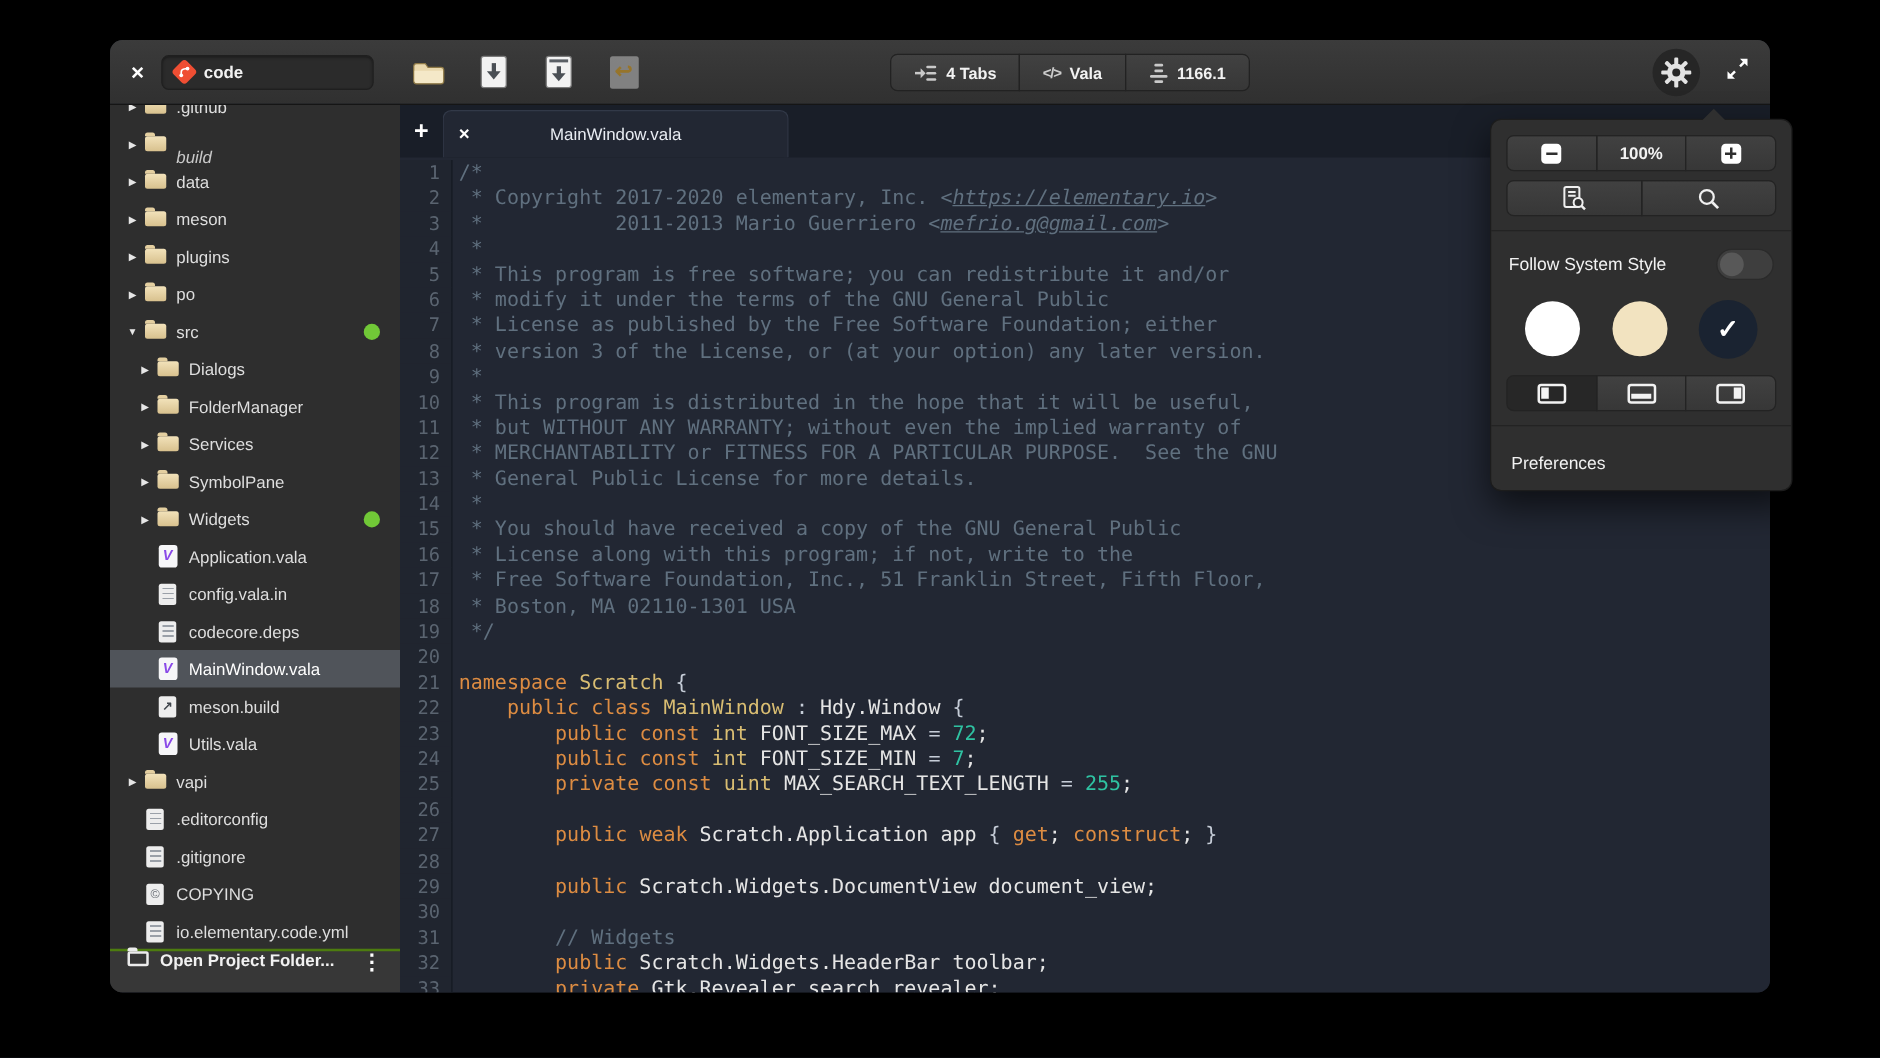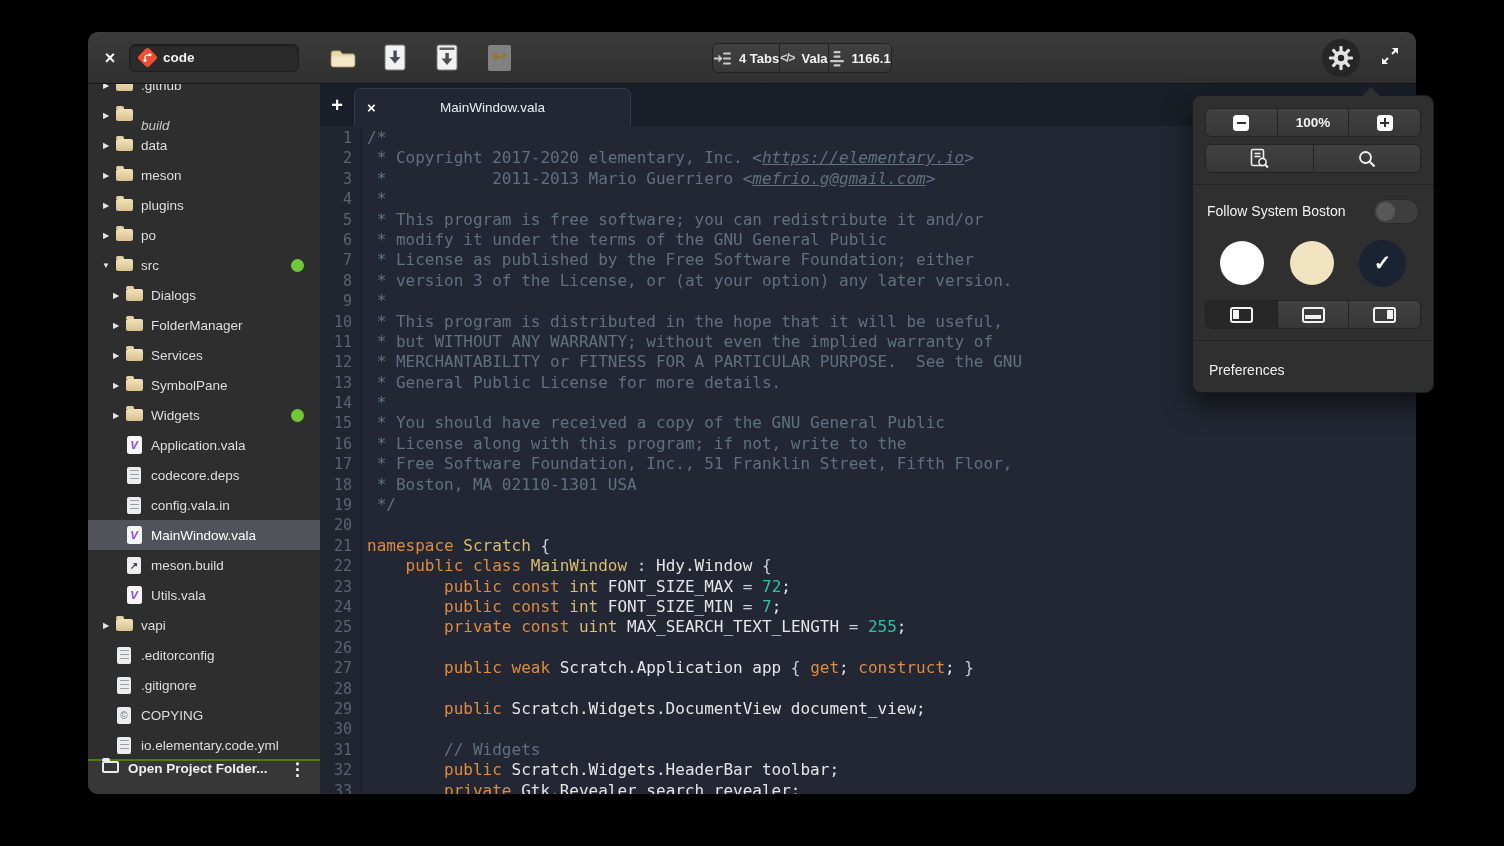--- a/index.html
+++ b/index.html
@@ -28,21 +28,21 @@
   .hb-toolbar { display:flex; align-items:center; gap:22px; padding-left:8px; }
   .tool-icon { display:flex; align-items:center; justify-content:center; width:30px; height:30px; }
   .revert-wrap { opacity:.85; }
   .revert-doc { width:23px; height:26px; background:#8f8f8f; border-radius:2px;
                 display:flex; align-items:center; justify-content:center; }
   .revert-glyph { color:#a8802a; font-size:17px; font-weight:bold; line-height:1; transform:translateY(-1px); }
 
   .hb-center { position:absolute; left:624px; top:11px; height:30px; display:flex; }
   .gbtn { display:flex; align-items:center; justify-content:center; gap:7px; height:30px;
           background:linear-gradient(#414141,#373737); border:1px solid #222;
-          color:#f2f2f2; font-size:13px; font-weight:700; padding:0 0; }
+          color:#f2f2f2; font-size:13px; font-weight:700; padding:0 18px; }
   .gbtn + .gbtn { margin-left:-1px; }
   .gbtn:first-child { border-radius:6px 0 0 6px; }
   .gbtn:last-child { border-radius:0 6px 6px 0; }
   .gicon { color:#c9c9c9; display:flex; align-items:center; }
   .code-tag { font-size:12px; font-weight:700; color:#cdcdcd; letter-spacing:-1px; }
 
   .hb-right { margin-left:auto; display:flex; align-items:center; gap:20px; padding-right:16px; }
   .gear-ring { width:38px; height:38px; border-radius:50%; background:#262626;
                display:flex; align-items:center; justify-content:center; }
 
@@ -340,28 +340,28 @@
               <span class="fwrap">
                 <span class="fico-vala">V</span>
               </span>
               <span class="tlabel">Application.vala</span>
             </div>
             <div class="tree-row d1">
               <span class="expander"></span>
               <span class="fwrap">
                 <span class="fico-text"></span>
               </span>
+              <span class="tlabel">config.vala.in</span>
+            </div>
+            <div class="tree-row d1">
+              <span class="expander"></span>
+              <span class="fwrap">
+                <span class="fico-text"></span>
+              </span>
               <span class="tlabel">codecore.deps</span>
-            </div>
-            <div class="tree-row d1">
-              <span class="expander"></span>
-              <span class="fwrap">
-                <span class="fico-text"></span>
-              </span>
-              <span class="tlabel">config.vala.in</span>
             </div>
             <div class="tree-row d1 selected">
               <span class="expander"></span>
               <span class="fwrap">
                 <span class="fico-vala">V</span>
               </span>
               <span class="tlabel">MainWindow.vala</span>
             </div>
             <div class="tree-row d1">
               <span class="expander"></span>
@@ -592,21 +592,21 @@
         <svg width="20" height="20" viewBox="0 0 20 20" fill="none" stroke="#f0f0f0" stroke-width="1.8">
           <circle cx="8.5" cy="8.5" r="5.5"></circle>
           <line x1="12.8" y1="12.8" x2="17.5" y2="17.5" stroke-width="2.2"></line>
         </svg>
       </div>
     </div>
 
     <div class="psep"></div>
 
     <div class="follow-row">
-      <span class="follow-label">Follow System Boston</span>
+      <span class="follow-label">Follow System Style</span>
       <span class="toggle">
           <span class="knob"></span>
         </span>
     </div>
 
     <div class="style-row">
         <div class="scircle light"></div>
         <div class="scircle sepia"></div>
         <div class="scircle dark">
           <span>✓</span>

